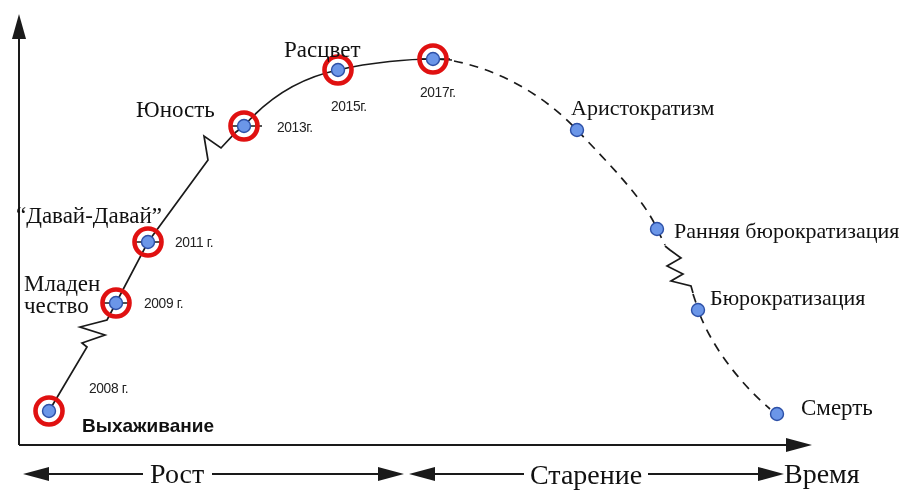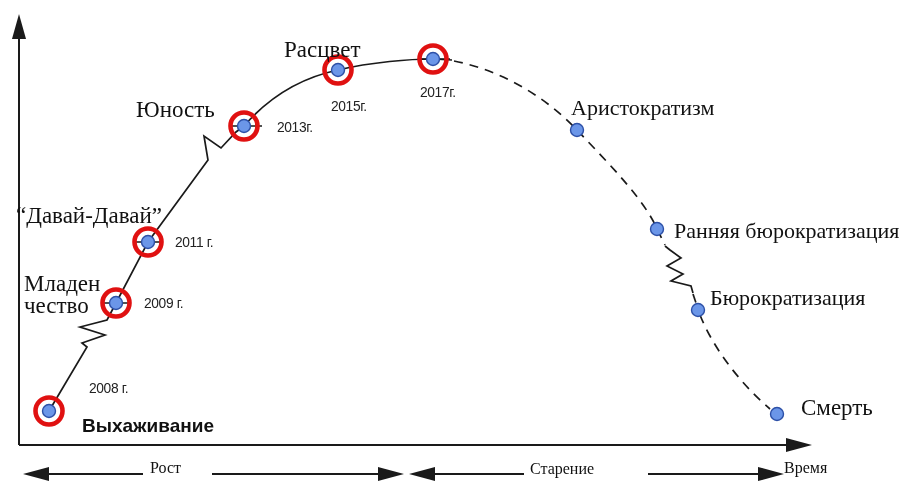--- a/index.html
+++ b/index.html
@@ -14,21 +14,21 @@
   .pt{fill:var(--point-fill);stroke:var(--point-stroke);stroke-width:1.4;}
   .ring{fill:none;stroke:var(--ring);stroke-width:4.6;}
   .dbl-arrow-line{stroke:var(--line);stroke-width:1.8;}
   .dbl-arrow-head{fill:var(--line);}
   .lbl{position:absolute;color:#111;white-space:nowrap;line-height:1.0;}
   .stage-lbl{font-size:23px;}
   .stage-lbl-sm{font-size:22px;}
   .stage-lbl-bold{font-family:"Liberation Sans", sans-serif;font-weight:700;font-size:19px;}
   .year-lbl{font-family:"Liberation Sans", sans-serif;font-size:15px;color:#222;
             letter-spacing:-0.4px;transform:scaleX(0.92);transform-origin:left top;}
-  .phase-lbl{font-size:16px;text-align:center;}
+  .phase-lbl{font-size:28px;text-align:center;}
   .two-line{line-height:22px;white-space:normal;width:90px;}
 </style>
 </head>
 <body>
 
 <div id="stage">
 
   <svg id="curve-svg" width="912" height="499" viewBox="0 0 912 499">
 
     <line class="axis-line" x1="19" y1="445" x2="19" y2="34"></line>

